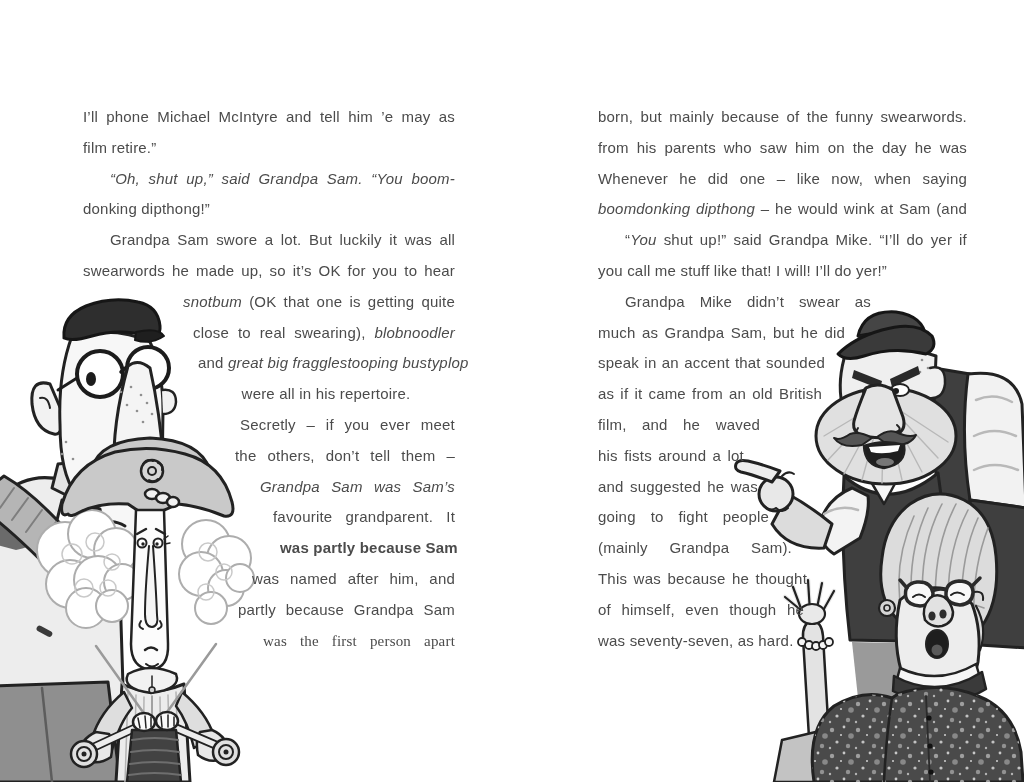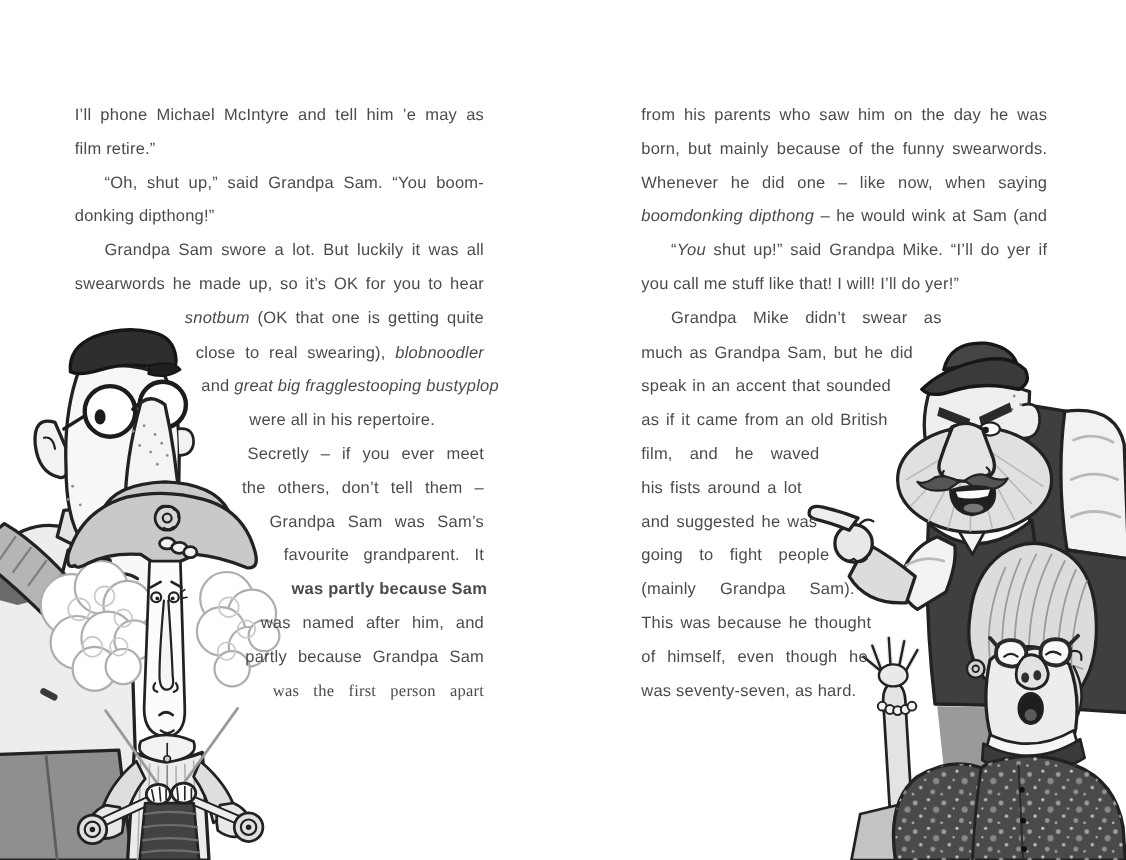--- a/index.html
+++ b/index.html
@@ -1,18 +1,18 @@
 <!DOCTYPE html>
 <html><head>
 <meta charset="utf-8">
 <style>
   html,body{margin:0;padding:0;background:#e8e8e8;}
   #page{position:relative;width:1024px;height:782px;background:#ffffff;overflow:hidden;
         font-family:"Liberation Sans","DejaVu Sans",sans-serif;color:#4b4b4b;}
-  .col{position:absolute;top:90px;font-size:15px;letter-spacing:.2px;}
+  .col{position:absolute;top:102px;font-size:15px;letter-spacing:.2px;margin-left:15px;}
   #leftcol{left:68px;width:372px;}
   #rightcol{left:583px;width:369px;}
   .line{height:30.8px;line-height:30.8px;white-space:nowrap;}
   .line.just{text-align:justify;text-align-last:justify;}
   .line i{font-style:italic;}
   .illus{position:absolute;}
   #illus-left{left:0;top:292px;}
   #illus-right{left:724px;top:308px;}
   svg *{stroke-linecap:round;stroke-linejoin:round;}
 </style>
@@ -319,40 +319,40 @@
         <circle cx="205" cy="410" r="2.6" fill="#111"></circle>
           <circle cx="206" cy="438" r="2.6" fill="#111"></circle>
           <circle cx="207" cy="464" r="2.6" fill="#111"></circle>
       </g>
     </g>
   </svg>
 
   <div id="leftcol" class="col">
       <div class="line just" style="width: 372px;"><span>I’ll phone Michael McIntyre and tell him ’e may as</span></div>
       <div class="line" style="width: 372px;"><span>film retire.”</span></div>
-      <div class="line just" style="margin-left: 27px; width: 345px;"><span>“Oh, shut up,” said Grandpa Sam. “You boom-</span></div>
+      <div class="line just" style="margin-left: 27px; width: 345px; font-style: italic;"><span>“Oh, shut up,” said Grandpa Sam. “You boom-</span></div>
       <div class="line" style="width: 372px;"><span>donking dipthong!”</span></div>
       <div class="line just" style="margin-left: 27px; width: 345px;"><span>Grandpa Sam swore a lot. But luckily it was all</span></div>
       <div class="line just" style="width: 372px;"><span>swearwords he made up, so it’s OK for you to hear</span></div>
       <div class="line just" style="margin-left: 100px; width: 272px;"><i>snotbum</i><span> (OK that one is getting quite</span></div>
       <div class="line just" style="margin-left: 110px; width: 262px;"><span>close to real swearing), </span><i>blobnoodler</i></div>
       <div class="line just" style="margin-left: 115px; width: 257px;"><span>and </span><i>great big fragglestooping bustyplop</i></div>
       <div class="line" style="margin-left: 114px; width: 258px; text-align: center;"><span>were all in his repertoire.</span></div>
       <div class="line just" style="margin-left: 157px; width: 215px;"><span>Secretly – if you ever meet</span></div>
       <div class="line just" style="margin-left: 152px; width: 220px;"><span>the others, don’t tell them –</span></div>
-      <div class="line just" style="margin-left: 177px; width: 195px;"><span>Grandpa Sam was Sam’s</span></div>
+      <div class="line just" style="margin-left: 177px; width: 195px; font-style: italic;"><span>Grandpa Sam was Sam’s</span></div>
       <div class="line just" style="margin-left: 190px; width: 182px;"><span>favourite grandparent. It</span></div>
       <div class="line just" style="margin-left: 197px; width: 175px; font-weight: bold;"><span>was partly because Sam</span></div>
       <div class="line just" style="margin-left: 169px; width: 203px;"><span>was named after him, and</span></div>
       <div class="line just" style="margin-left: 155px; width: 217px;"><span>partly because Grandpa Sam</span></div>
       <div class="line just" style="margin-left: 180px; width: 192px; font-family: Liberation Serif, serif;"><span>was the first person apart</span></div>
     </div>
   <div id="rightcol" class="col">
+      <div class="line just" style="width: 369px;"><span>born, but mainly because of the funny swearwords.</span></div>
       <div class="line just" style="width: 369px;"><span>from his parents who saw him on the day he was</span></div>
-      <div class="line just" style="width: 369px;"><span>born, but mainly because of the funny swearwords.</span></div>
       <div class="line just" style="width: 369px;"><span>Whenever he did one – like now, when saying</span></div>
       <div class="line just" style="width: 369px;"><i>boomdonking dipthong</i><span> – he would wink at Sam (and</span></div>
       <div class="line just" style="margin-left: 27px; width: 342px;"><span>“</span><i>You</i><span> shut up!” said Grandpa Mike. “I’ll do yer if</span></div>
       <div class="line" style="width: 369px;"><span>you call me stuff like that! I will! I’ll do yer!”</span></div>
       <div class="line just" style="margin-left: 27px; width: 246px;"><span>Grandpa Mike didn’t swear as</span></div>
       <div class="line just" style="width: 247px;"><span>much as Grandpa Sam, but he did</span></div>
       <div class="line just" style="width: 227px;"><span>speak in an accent that sounded</span></div>
       <div class="line just" style="width: 224px;"><span>as if it came from an old British</span></div>
       <div class="line just" style="width: 162px;"><span>film, and he waved</span></div>
       <div class="line just" style="width: 146px;"><span>his fists around a lot</span></div>

